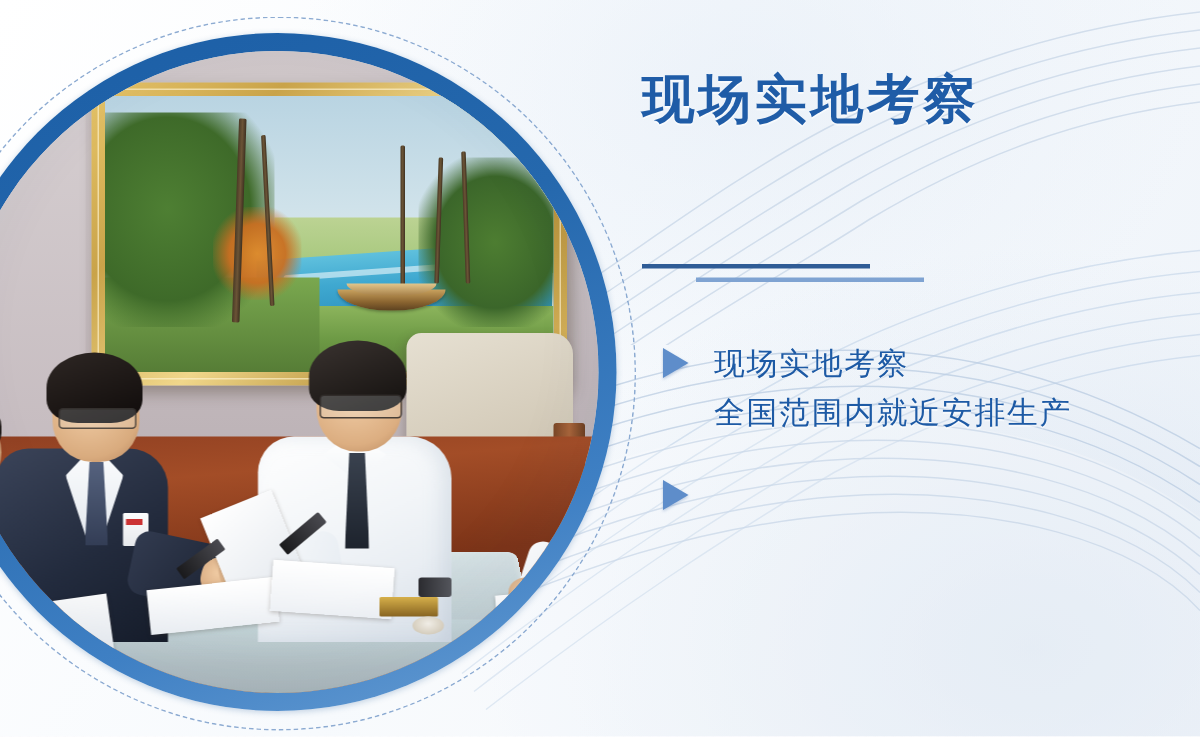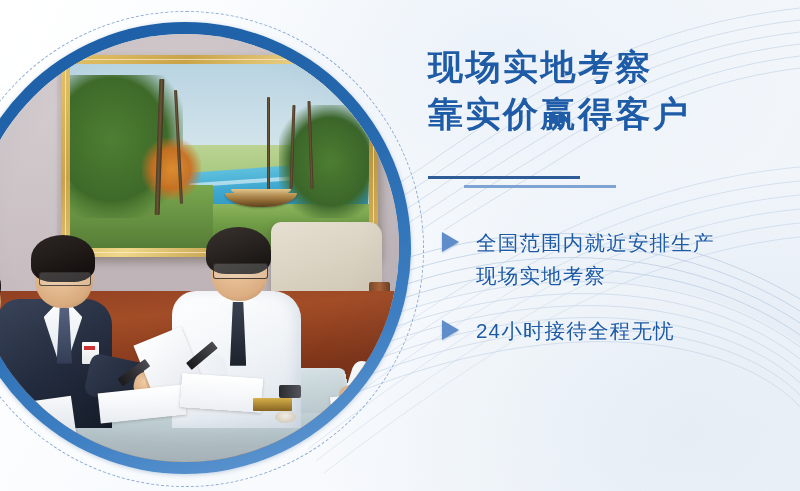--- a/index.html
+++ b/index.html
@@ -355,37 +355,35 @@
 
         <div class="photo-shade"></div>
       </div>
     </div>
   </div>
 
   <div class="content">
 
     <div class="headline">
       <div class="line">现场实地考察</div>
-      <div class="line">靠实价赢得客户</div>
     </div>
 
     <div class="divider">
       <span class="rule-a"></span>
       <span class="rule-b"></span>
     </div>
 
     <div class="bullets">
 
       <div class="bullet">
         <span class="arrow"></span>
+        <div class="btext">现场实地考察</div>
         <div class="btext">全国范围内就近安排生产</div>
-        <div class="btext">现场实地考察</div>
       </div>
 
       <div class="bullet">
         <span class="arrow"></span>
-        <div class="btext">24小时接待全程无忧</div>
       </div>
 
     </div>
   </div>
 
 </div>
 
 </body></html>

